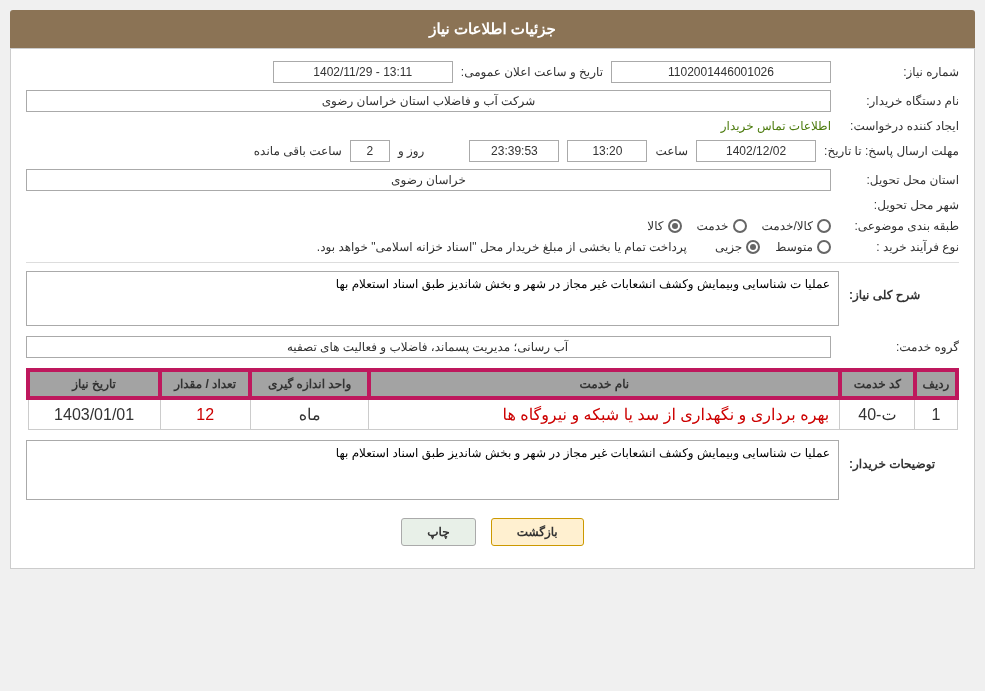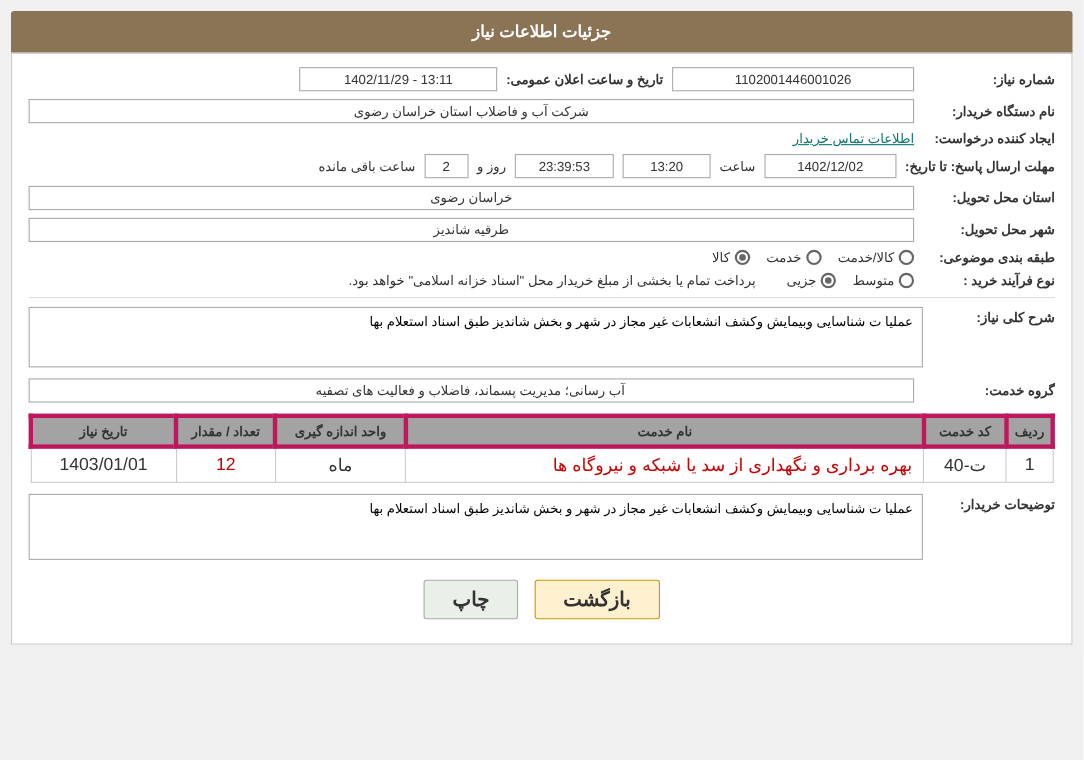--- a/index.html
+++ b/index.html
@@ -35,43 +35,42 @@
       display: flex;
       align-items: center;
       margin-bottom: 7px;
       gap: 8px;
     }
     .label-cell {
       color: #333;
       white-space: nowrap;
       min-width: 120px;
       text-align: right;
-      font-weight: bold;
+      font-weight: normal;
       flex-shrink: 0;
     }
     .value-box {
       border: 1px solid #aaa;
       background: #fff;
       padding: 3px 6px;
       min-height: 22px;
       flex: 1;
       text-align: center;
     }
     .section-header {
       background: #e8e8e8;
       border: 1px solid #bbb;
       padding: 5px 10px;
       font-weight: bold;
       color: #333;
       margin: 10px 0 7px 0;
       text-align: right;
     }
     .link-text {
-      color: #0f766e;
-      text-decoration: underline;
+      color: #4d7c0f;
       cursor: pointer;
     }
     .radio-group {
       display: flex;
       gap: 15px;
       align-items: center;
     }
     .radio-item {
       display: flex;
       align-items: flex-start;
@@ -136,21 +135,21 @@
       gap: 15px;
       margin-top: 15px;
       padding-bottom: 10px;
     }
     .btn {
       padding: 6px 25px;
       border: 1px solid #aaa;
       border-radius: 3px;
       cursor: pointer;
       font-family: Tahoma, Arial, sans-serif;
-      font-size: 18px;
+      font-size: 12px;
       font-weight: bold;
     }
     .btn-print {
       background: #e8f0e8;
       color: #333;
     }
     .btn-back {
       background: #fff0d0;
       color: #333;
       border-color: #cc9900;
@@ -158,25 +157,26 @@
     .watermark-container {
       position: relative;
     }
     .row-flex {
       display: flex;
       align-items: flex-start;
       gap: 10px;
       margin-bottom: 7px;
     }
     .label-right {
-      text-align: right;
+      text-align: left;
       font-weight: bold;
       white-space: nowrap;
       padding-top: 3px;
       min-width: 100px;
+      margin-top: 14px;
     }
     .ltr {
       direction: ltr;
       text-align: center;
     }
   </style>
 </head>
 <body>
 
 <div class="page-container">
@@ -200,34 +200,33 @@
     <div class="form-row">
       <span class="label-cell">ایجاد کننده درخواست:</span>
       <span class="link-text">اطلاعات تماس خریدار</span>
     </div>
 
     <div class="form-row">
       <span class="label-cell">مهلت ارسال پاسخ: تا تاریخ:</span>
       <div class="value-box ltr" style="max-width:120px;">1402/12/02</div>
       <span>ساعت</span>
       <div class="value-box ltr" style="max-width:80px;">13:20</div>
-      <div class="value-box ltr" style="max-width:90px;">23:39:53</div>
+      <div class="value-box ltr" style="max-width:90px;margin-left:37px;">23:39:53</div>
       <span>روز و</span>
       <div class="value-box ltr" style="max-width:40px;">2</div>
       <span>ساعت باقی مانده</span>
     </div>
 
     <div class="form-row">
       <span class="label-cell">استان محل تحویل:</span>
       <div class="value-box">خراسان رضوی</div>
     </div>
 
     <div class="form-row">
       <span class="label-cell">شهر محل تحویل:</span>
-      <div class="value-box">طرقیه شاندیز</div>
     </div>
 
     <div class="form-row">
       <span class="label-cell">طبقه بندی موضوعی:</span>
       <div class="radio-group">
         <div class="radio-item">
           <span class="radio-circle"></span>
           <span>کالا/خدمت</span>
         </div>
         <div class="radio-item">

